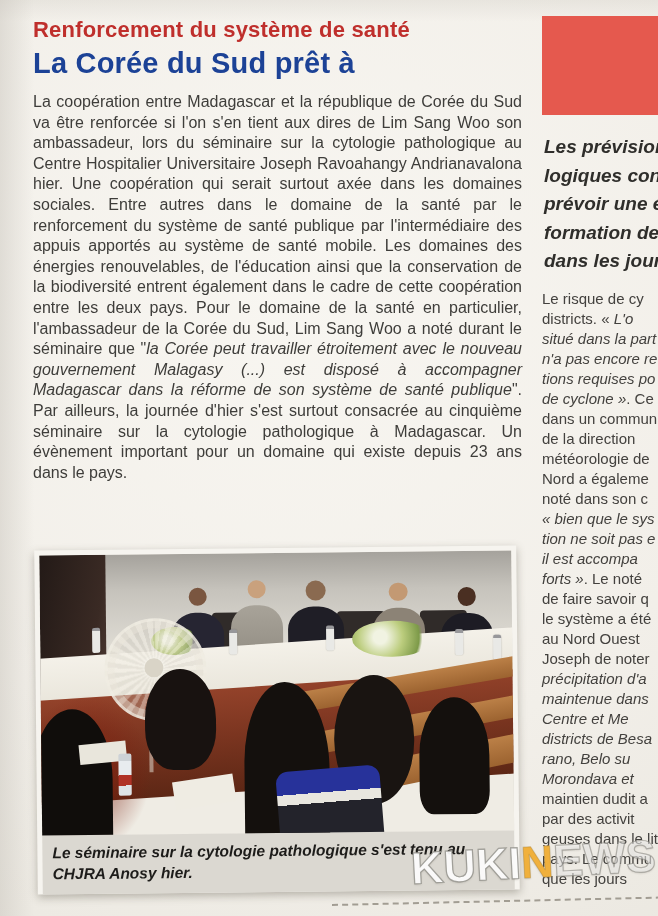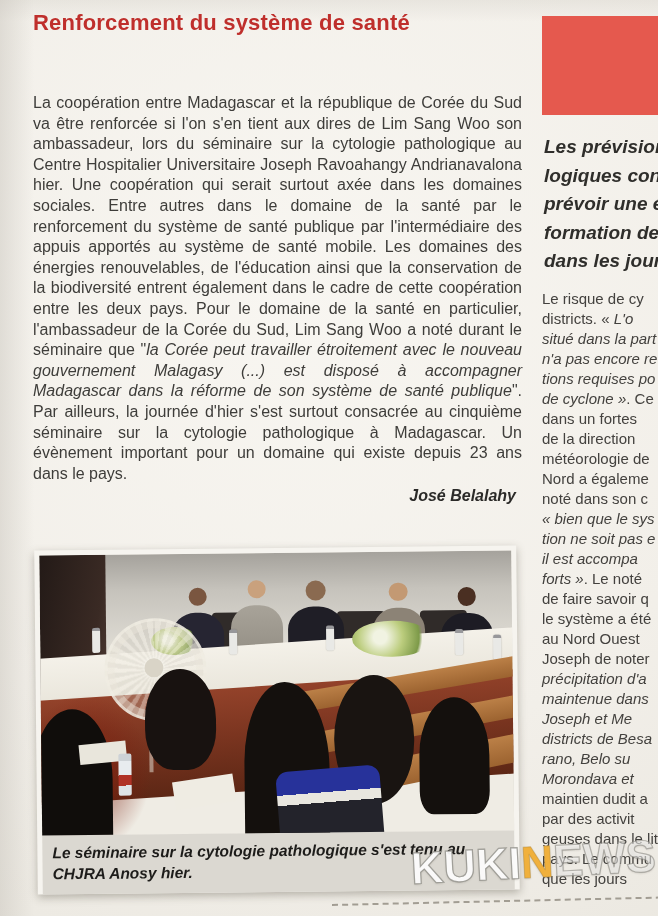--- a/index.html
+++ b/index.html
@@ -5,24 +5,24 @@
   html,body{margin:0;padding:0;background:#d8d5ce;}
   .page{
     position:relative;width:658px;height:916px;overflow:hidden;
     font-family:"Liberation Sans",sans-serif;
     background:
       linear-gradient(90deg, rgba(198,194,186,.45), rgba(255,255,255,0) 34px),
       linear-gradient(180deg, rgba(210,206,198,.35), rgba(255,255,255,0) 22px),
       radial-gradient(130% 95% at 45% 32%, #f8f6f1 0%, #f2efe9 55%, #e8e5dd 100%);
   }
   
-  .article{position:absolute;left:33px;top:10px;width:489px;}
+  .article{position:absolute;left:33px;top:17px;width:489px;}
   .kicker{font-size:22px;font-weight:bold;color:#bf2f2c;line-height:26px;letter-spacing:.2px;}
   .headline{margin:4px 0 0;font-size:29px;line-height:33px;font-weight:bold;color:#1c4296;letter-spacing:.2px;}
-  .body-text{margin:20px 0 0;font-size:16px;line-height:20.6px;color:#3e3d3a;text-align:justify;}
+  .body-text{margin:12px 0 0;font-size:16px;line-height:20.6px;color:#3e3d3a;text-align:justify;}
   .it{font-style:italic;}
   .byline{margin-top:3px;padding-right:6px;text-align:right;font-size:16px;font-weight:bold;font-style:italic;color:#2b2a28;}
   
   .figure{position:absolute;left:36px;top:548px;width:482px;transform:rotate(-.6deg);
           background:#f6f4ef;padding:5px 5px 0 5px;box-shadow:0 3px 9px rgba(70,62,50,.35);box-sizing:border-box;}
   .photo{position:relative;width:472px;height:280px;overflow:hidden;background:#ddd9d1;}
   .photo div{position:absolute;}
   .ph-wall{inset:0;background:linear-gradient(180deg,#a5a29c 0%,#c6c3bc 13%,#e4e1d9 38%,#efece4 58%);}
   .ph-door{left:0;top:0;width:14%;height:66%;background:linear-gradient(100deg,#231a17 0%,#3a2a24 70%,#544039 100%);}
   .ph-chair{width:10%;height:17%;top:21%;background:#302b29;border-radius:4px;}
@@ -88,23 +88,22 @@
   .dashed-line{position:absolute;left:332px;top:904px;width:340px;border-top:2px dashed #a29d93;
                transform:rotate(-1.3deg);transform-origin:left center;}
 </style>
 </head>
 <body>
 
 <div class="page">
 
   <div class="article">
     <div class="kicker">Renforcement du système de santé</div>
-    <h1 class="headline"><br></h1>
+    <h1 class="headline"><span>La Corée du Sud prêt à</span><br></h1>
     <p class="body-text"><span>La coopération entre Madagascar et la république de Corée du Sud va être renforcée si l'on s'en tient aux dires de Lim Sang Woo son ambassadeur, lors du séminaire sur la cytologie pathologique au Centre Hospitalier Universitaire Joseph Ravoahangy Andrianavalona hier. Une coopération qui serait surtout axée dans les domaines sociales. Entre autres dans le domaine de la santé par le renforcement du système de santé publique par l'intermédiaire des appuis apportés au système de santé mobile. Les domaines des énergies renouvelables, de l'éducation ainsi que la conservation de la biodiversité entrent également dans le cadre de cette coopération entre les deux pays. Pour le domaine de la santé en particulier, l'ambassadeur de la Corée du Sud, Lim Sang Woo a noté durant le séminaire que "</span><span class="it">la Corée peut travailler étroitement avec le nouveau gouvernement Malagasy (...) est disposé à accompagner Madagascar dans la réforme de son système de santé publique</span><span>". Par ailleurs, la journée d'hier s'est surtout consacrée au cinquième séminaire sur la cytologie pathologique à Madagascar. Un évènement important pour un domaine qui existe depuis 23 ans dans le pays.</span></p>
-    <div class="byline">José Belalahy</div>
   </div>
 
   <figure class="figure" style="margin:0">
     <div class="photo">
       <div class="ph-wall"></div>
       <div class="ph-door"></div>
       <div class="ph-chair c1"></div>
       <div class="ph-chair c2"></div>
       <div class="ph-chair c3"></div>
       <div class="ph-person p1">
@@ -165,36 +164,36 @@
         <div class="sb-intro-line">formation de</div>
         <div class="sb-intro-line">dans les jours</div>
       </div>
     <div class="sb-body">
         <div class="sb-line"><span>Le risque de cy</span></div>
         <div class="sb-line"><span>districts. « </span><span class="it">L'o</span></div>
         <div class="sb-line"><span class="it">situé dans la part</span></div>
         <div class="sb-line"><span class="it">n'a pas encore re</span></div>
         <div class="sb-line"><span class="it">tions requises po</span></div>
         <div class="sb-line"><span class="it">de cyclone »</span><span>. Ce </span></div>
-        <div class="sb-line"><span>dans un fortes</span></div>
+        <div class="sb-line"><span>dans un commun</span></div>
         <div class="sb-line"><span>de la direction </span></div>
         <div class="sb-line"><span>météorologie de</span></div>
         <div class="sb-line"><span>Nord a égaleme</span></div>
         <div class="sb-line"><span>noté dans son c</span></div>
         <div class="sb-line"><span class="it">« bien que le sys</span></div>
         <div class="sb-line"><span class="it">tion ne soit pas e</span></div>
         <div class="sb-line"><span class="it">il est accompa</span></div>
         <div class="sb-line"><span class="it">forts »</span><span>. Le noté</span></div>
         <div class="sb-line"><span>de faire savoir q</span></div>
         <div class="sb-line"><span>le système a été </span></div>
         <div class="sb-line"><span>au Nord Ouest </span></div>
         <div class="sb-line"><span>Joseph de noter </span></div>
         <div class="sb-line"><span class="it">précipitation d'a</span></div>
         <div class="sb-line"><span class="it">maintenue dans</span></div>
-        <div class="sb-line"><span class="it">Joseph et Me</span></div>
+        <div class="sb-line"><span class="it">Centre et Me</span></div>
         <div class="sb-line"><span class="it">districts de Besa</span></div>
         <div class="sb-line"><span class="it">rano, Belo su</span></div>
         <div class="sb-line"><span class="it">Morondava et</span></div>
         <div class="sb-line"><span>maintien dudit a</span></div>
         <div class="sb-line"><span>par des activit</span></div>
         <div class="sb-line"><span>geuses dans le lit</span></div>
         <div class="sb-line"><span>pays. Le commu</span></div>
         <div class="sb-line"><span>que les jours</span></div>
       </div>
   </div>

